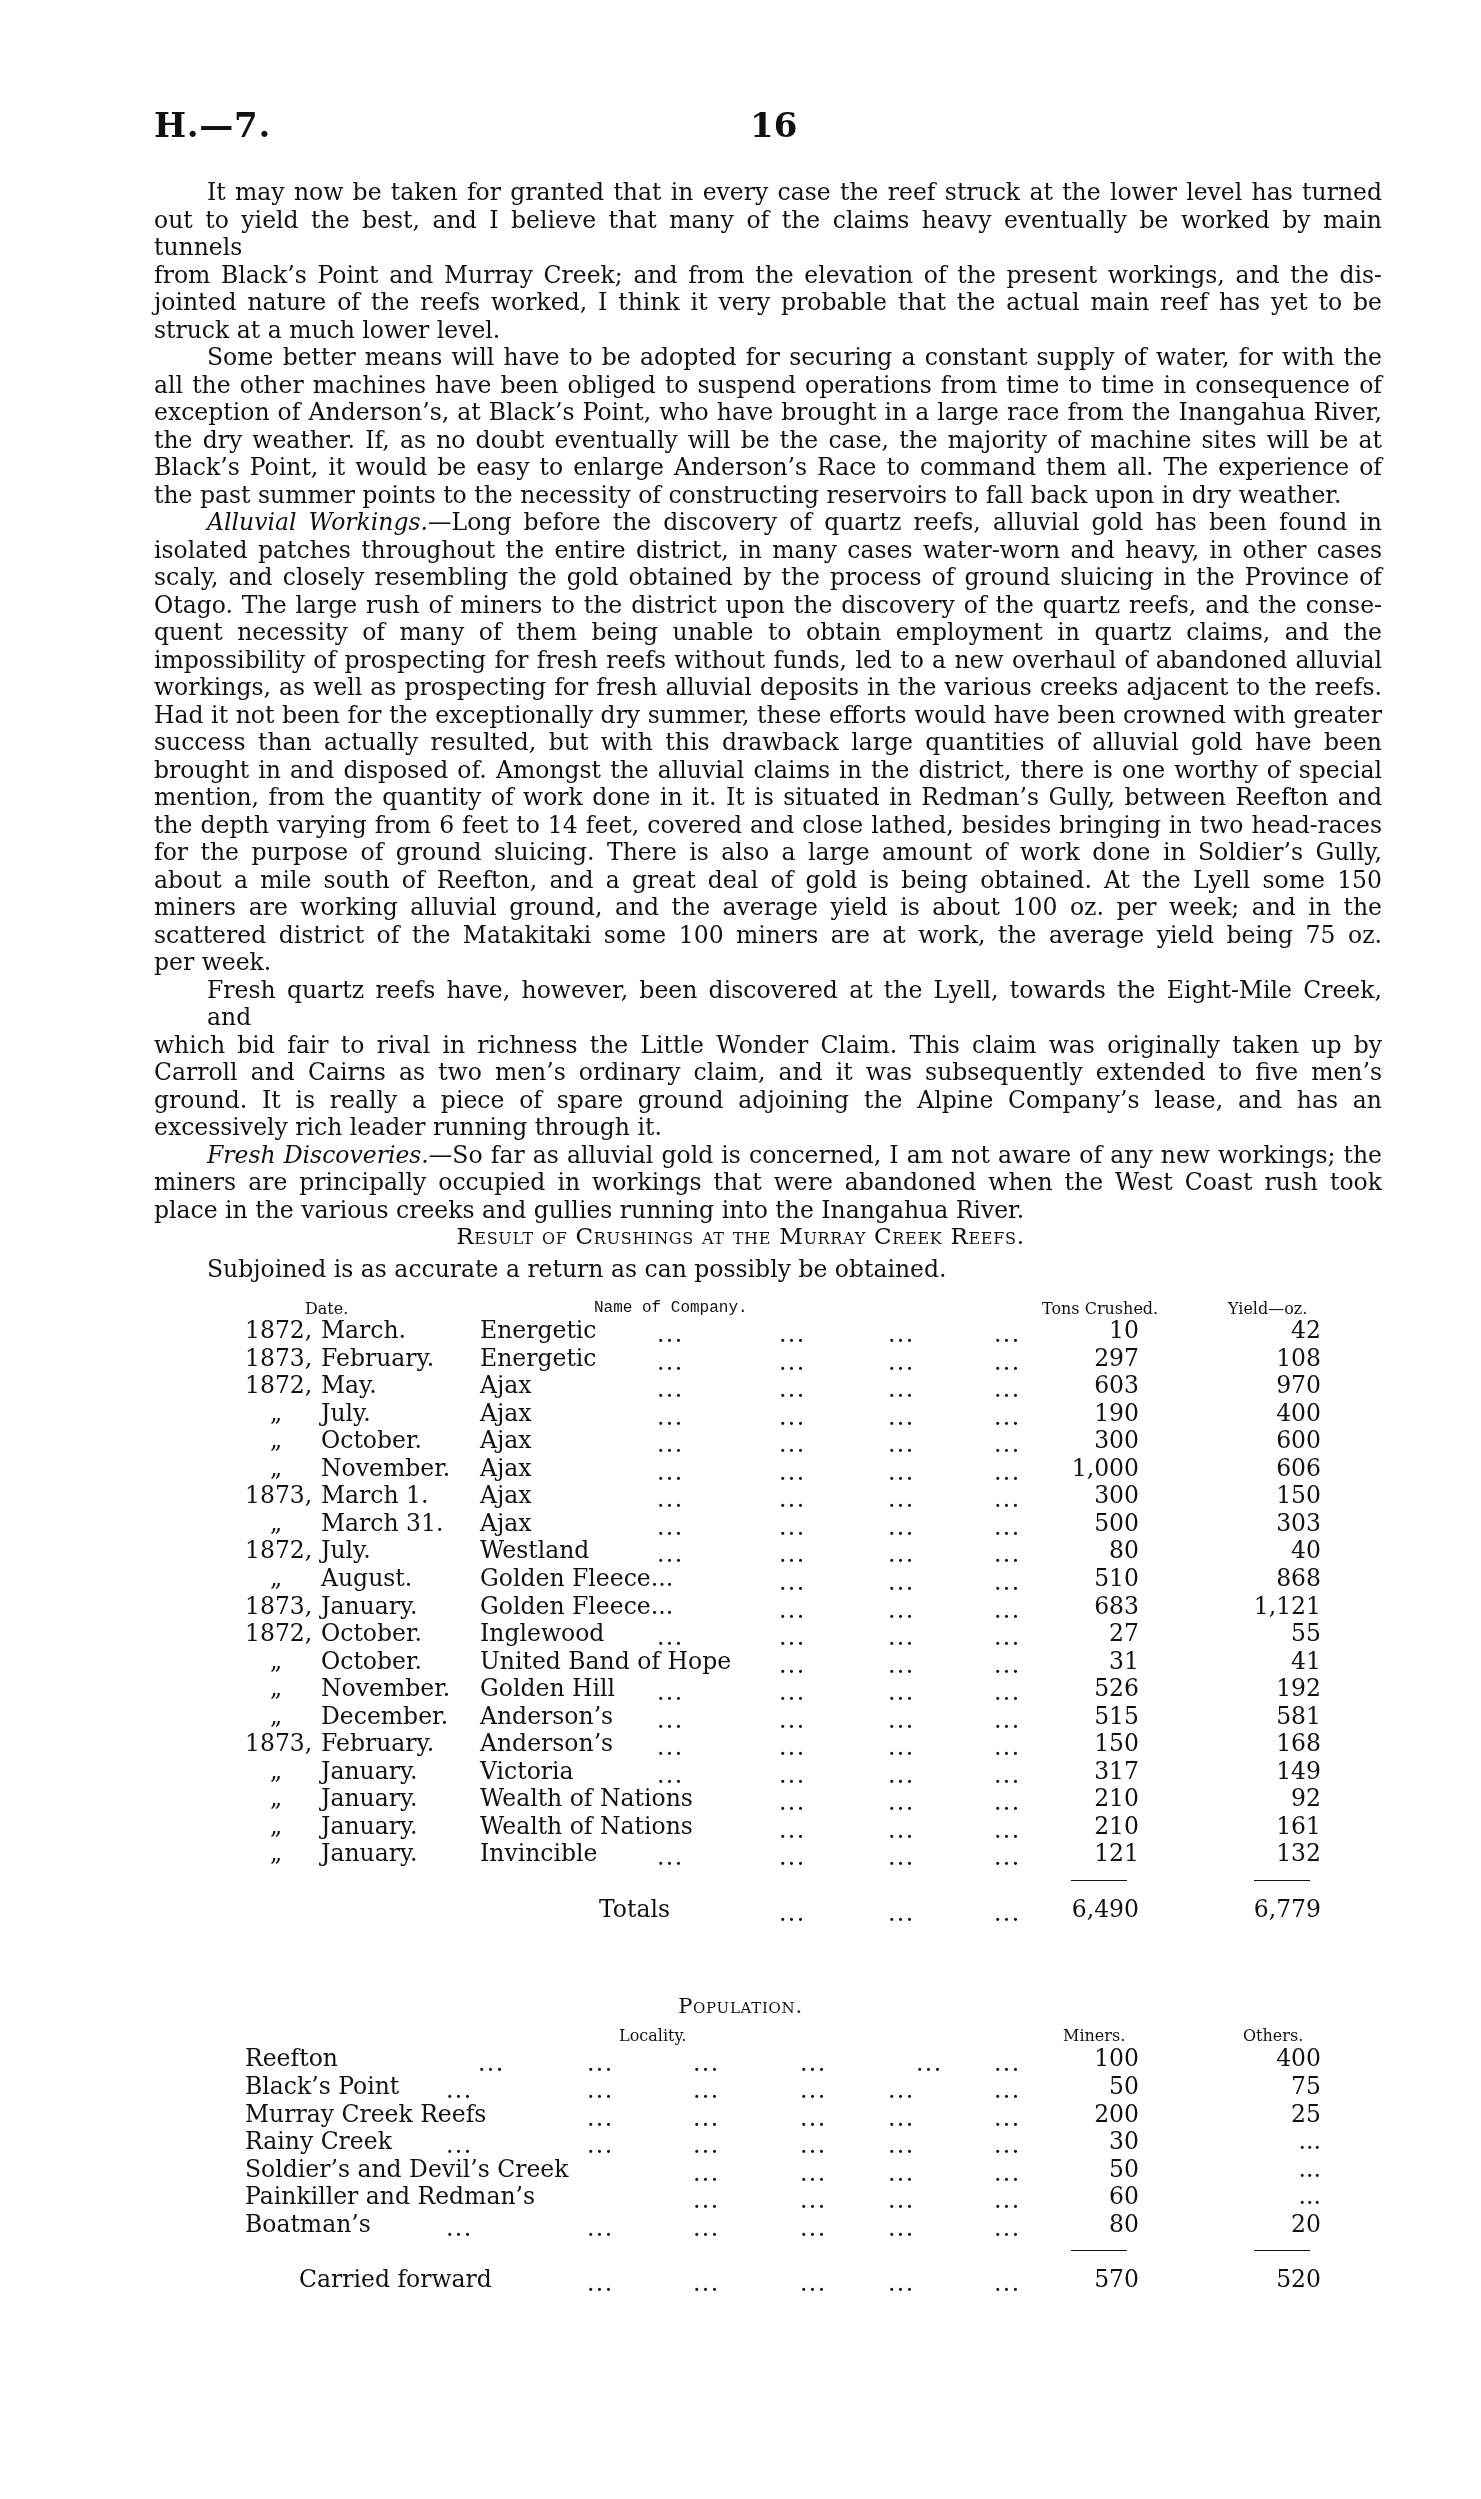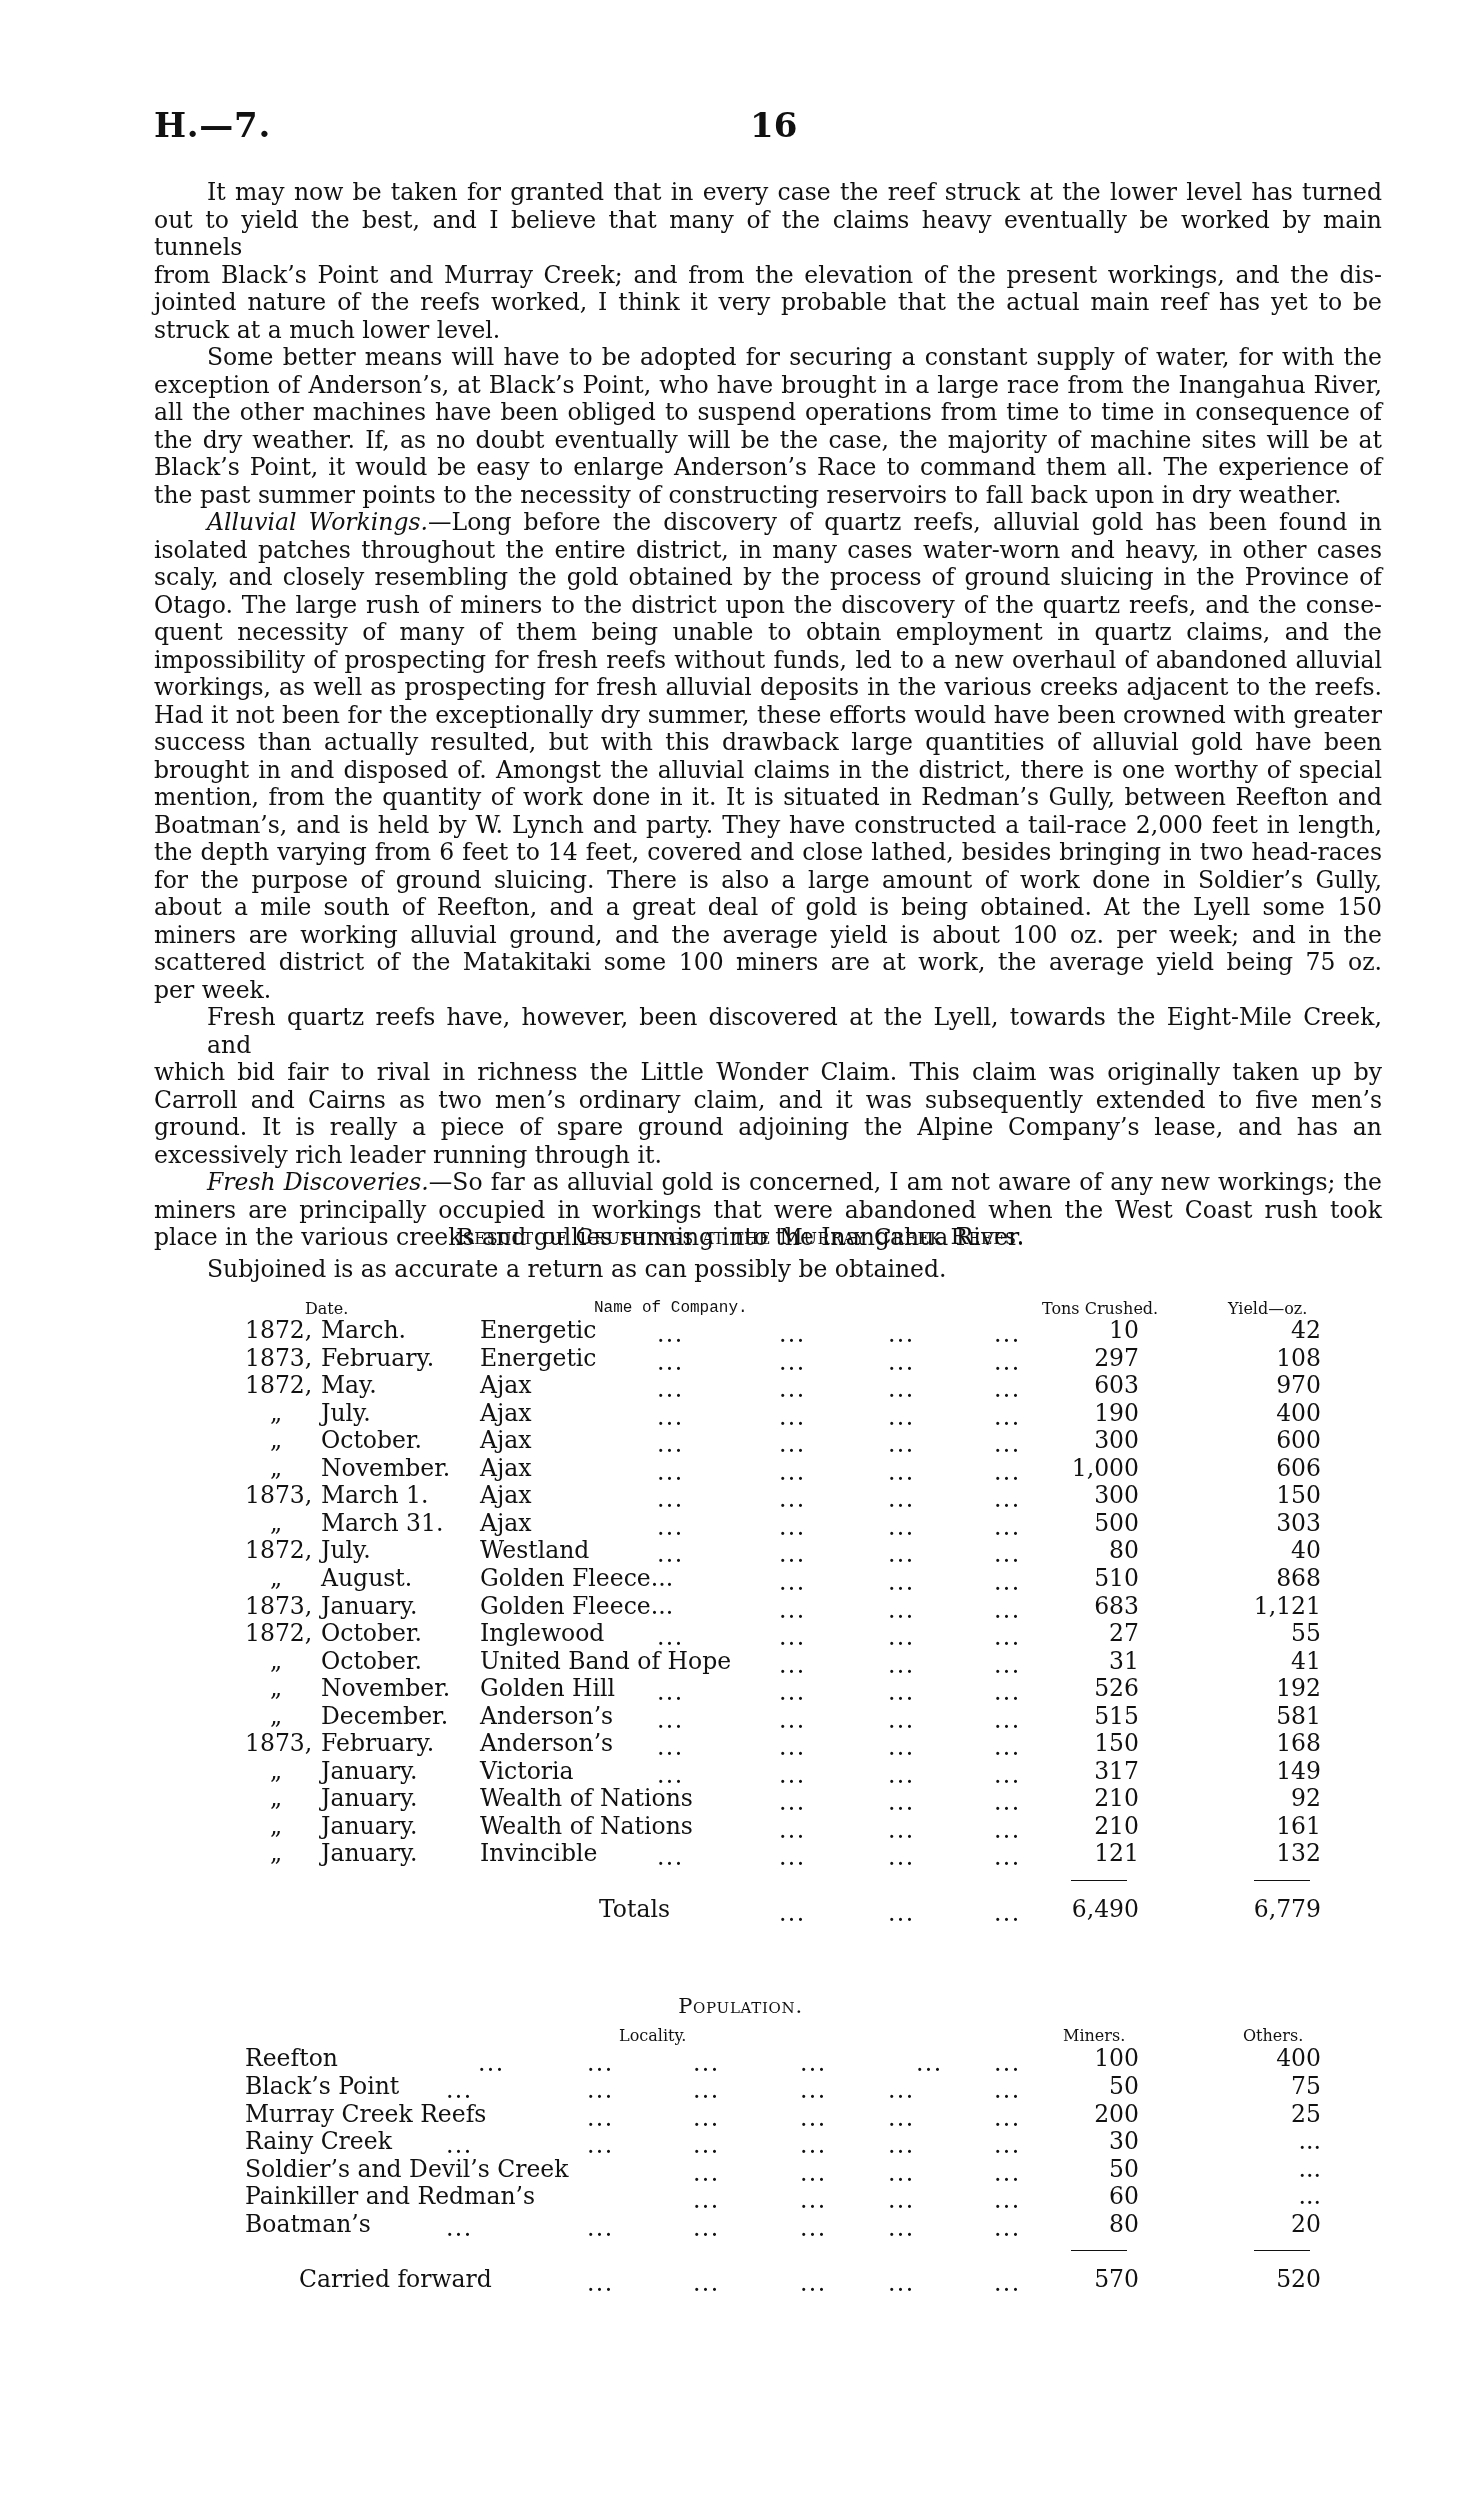--- a/index.html
+++ b/index.html
@@ -43,39 +43,38 @@
 <div id="body" class="abs">
     <div>
       <span class="line ind"><span>It may now be taken for granted that in every case the reef struck at the lower level has turned</span></span>
       <span class="line"><span>out to yield the best, and I believe that many of the claims heavy eventually be worked by main tunnels</span></span>
       <span class="line"><span>from Black’s Point and Murray Creek; and from the elevation of the present workings, and the dis-</span></span>
       <span class="line"><span>jointed nature of the reefs worked, I think it very probable that the actual main reef has yet to be</span></span>
       <span class="line last"><span>struck at a much lower level.</span></span>
     </div>
     <div>
       <span class="line ind"><span>Some better means will have to be adopted for securing a constant supply of water, for with the</span></span>
+      <span class="line"><span>all the other machines have been obliged to suspend operations from time to time in consequence of</span></span>
       <span class="line"><span>exception of Anderson’s, at Black’s Point, who have brought in a large race from the Inangahua River,</span></span>
-      <span class="line"><span>all the other machines have been obliged to suspend operations from time to time in consequence of</span></span>
       <span class="line"><span>the dry weather. If, as no doubt eventually will be the case, the majority of machine sites will be at</span></span>
       <span class="line"><span>Black’s Point, it would be easy to enlarge Anderson’s Race to command them all. The experience of</span></span>
       <span class="line last"><span>the past summer points to the necessity of constructing reservoirs to fall back upon in dry weather.</span></span>
     </div>
     <div>
       <span class="line ind"><span class="ital">Alluvial Workings.</span><span>—Long before the discovery of quartz reefs, alluvial gold has been found in</span></span>
       <span class="line"><span>isolated patches throughout the entire district, in many cases water-worn and heavy, in other cases</span></span>
       <span class="line"><span>scaly, and closely resembling the gold obtained by the process of ground sluicing in the Province of</span></span>
       <span class="line"><span>Otago. The large rush of miners to the district upon the discovery of the quartz reefs, and the conse-</span></span>
       <span class="line"><span>quent necessity of many of them being unable to obtain employment in quartz claims, and the</span></span>
       <span class="line"><span>impossibility of prospecting for fresh reefs without funds, led to a new overhaul of abandoned alluvial</span></span>
       <span class="line"><span>workings, as well as prospecting for fresh alluvial deposits in the various creeks adjacent to the reefs.</span></span>
       <span class="line"><span>Had it not been for the exceptionally dry summer, these efforts would have been crowned with greater</span></span>
       <span class="line"><span>success than actually resulted, but with this drawback large quantities of alluvial gold have been</span></span>
       <span class="line"><span>brought in and disposed of. Amongst the alluvial claims in the district, there is one worthy of special</span></span>
       <span class="line"><span>mention, from the quantity of work done in it. It is situated in Redman’s Gully, between Reefton and</span></span>
-      <span class="line"><span>Boatman’s, and is held by W. Lynch and party. They have constructed a tail-race 2,000 feet in length,</span></span>
       <span class="line"><span>the depth varying from 6 feet to 14 feet, covered and close lathed, besides bringing in two head-races</span></span>
       <span class="line"><span>for the purpose of ground sluicing. There is also a large amount of work done in Soldier’s Gully,</span></span>
       <span class="line"><span>about a mile south of Reefton, and a great deal of gold is being obtained. At the Lyell some 150</span></span>
       <span class="line"><span>miners are working alluvial ground, and the average yield is about 100 oz. per week; and in the</span></span>
       <span class="line"><span>scattered district of the Matakitaki some 100 miners are at work, the average yield being 75 oz.</span></span>
       <span class="line last"><span>per week.</span></span>
     </div>
     <div>
       <span class="line ind"><span>Fresh quartz reefs have, however, been discovered at the Lyell, towards the Eight-Mile Creek, and</span></span>
       <span class="line"><span>which bid fair to rival in richness the Little Wonder Claim. This claim was originally taken up by</span></span>

